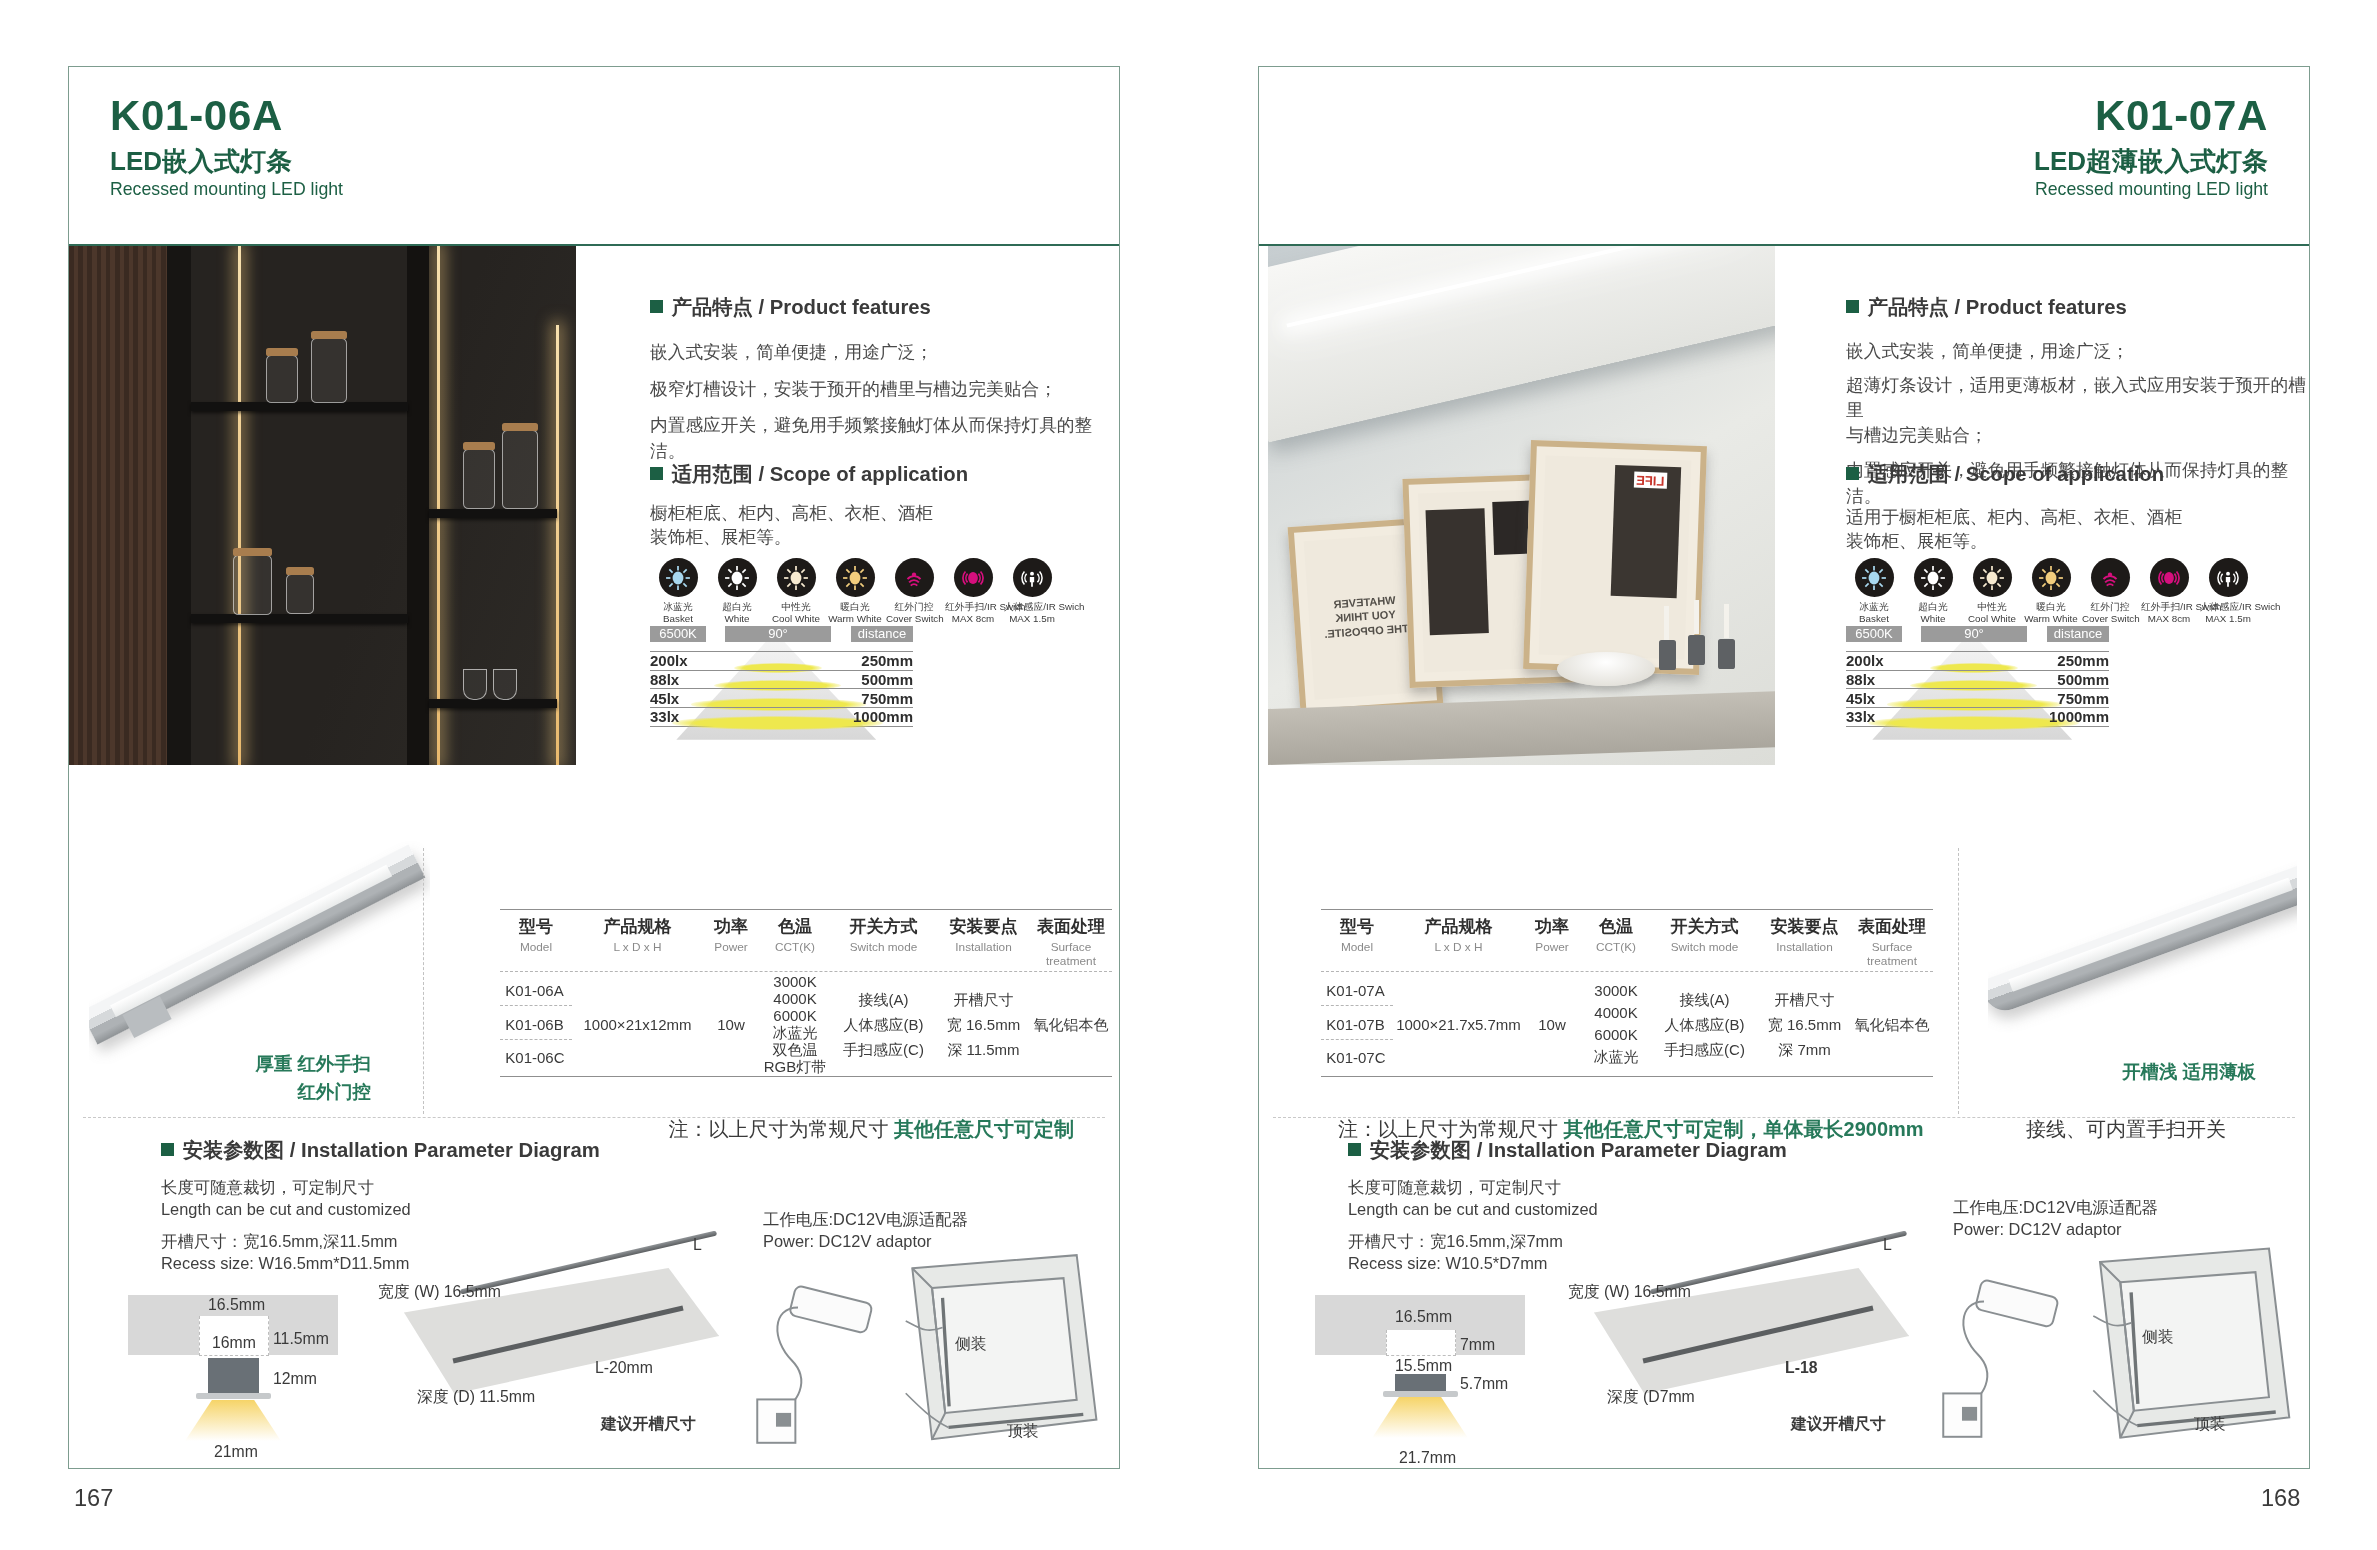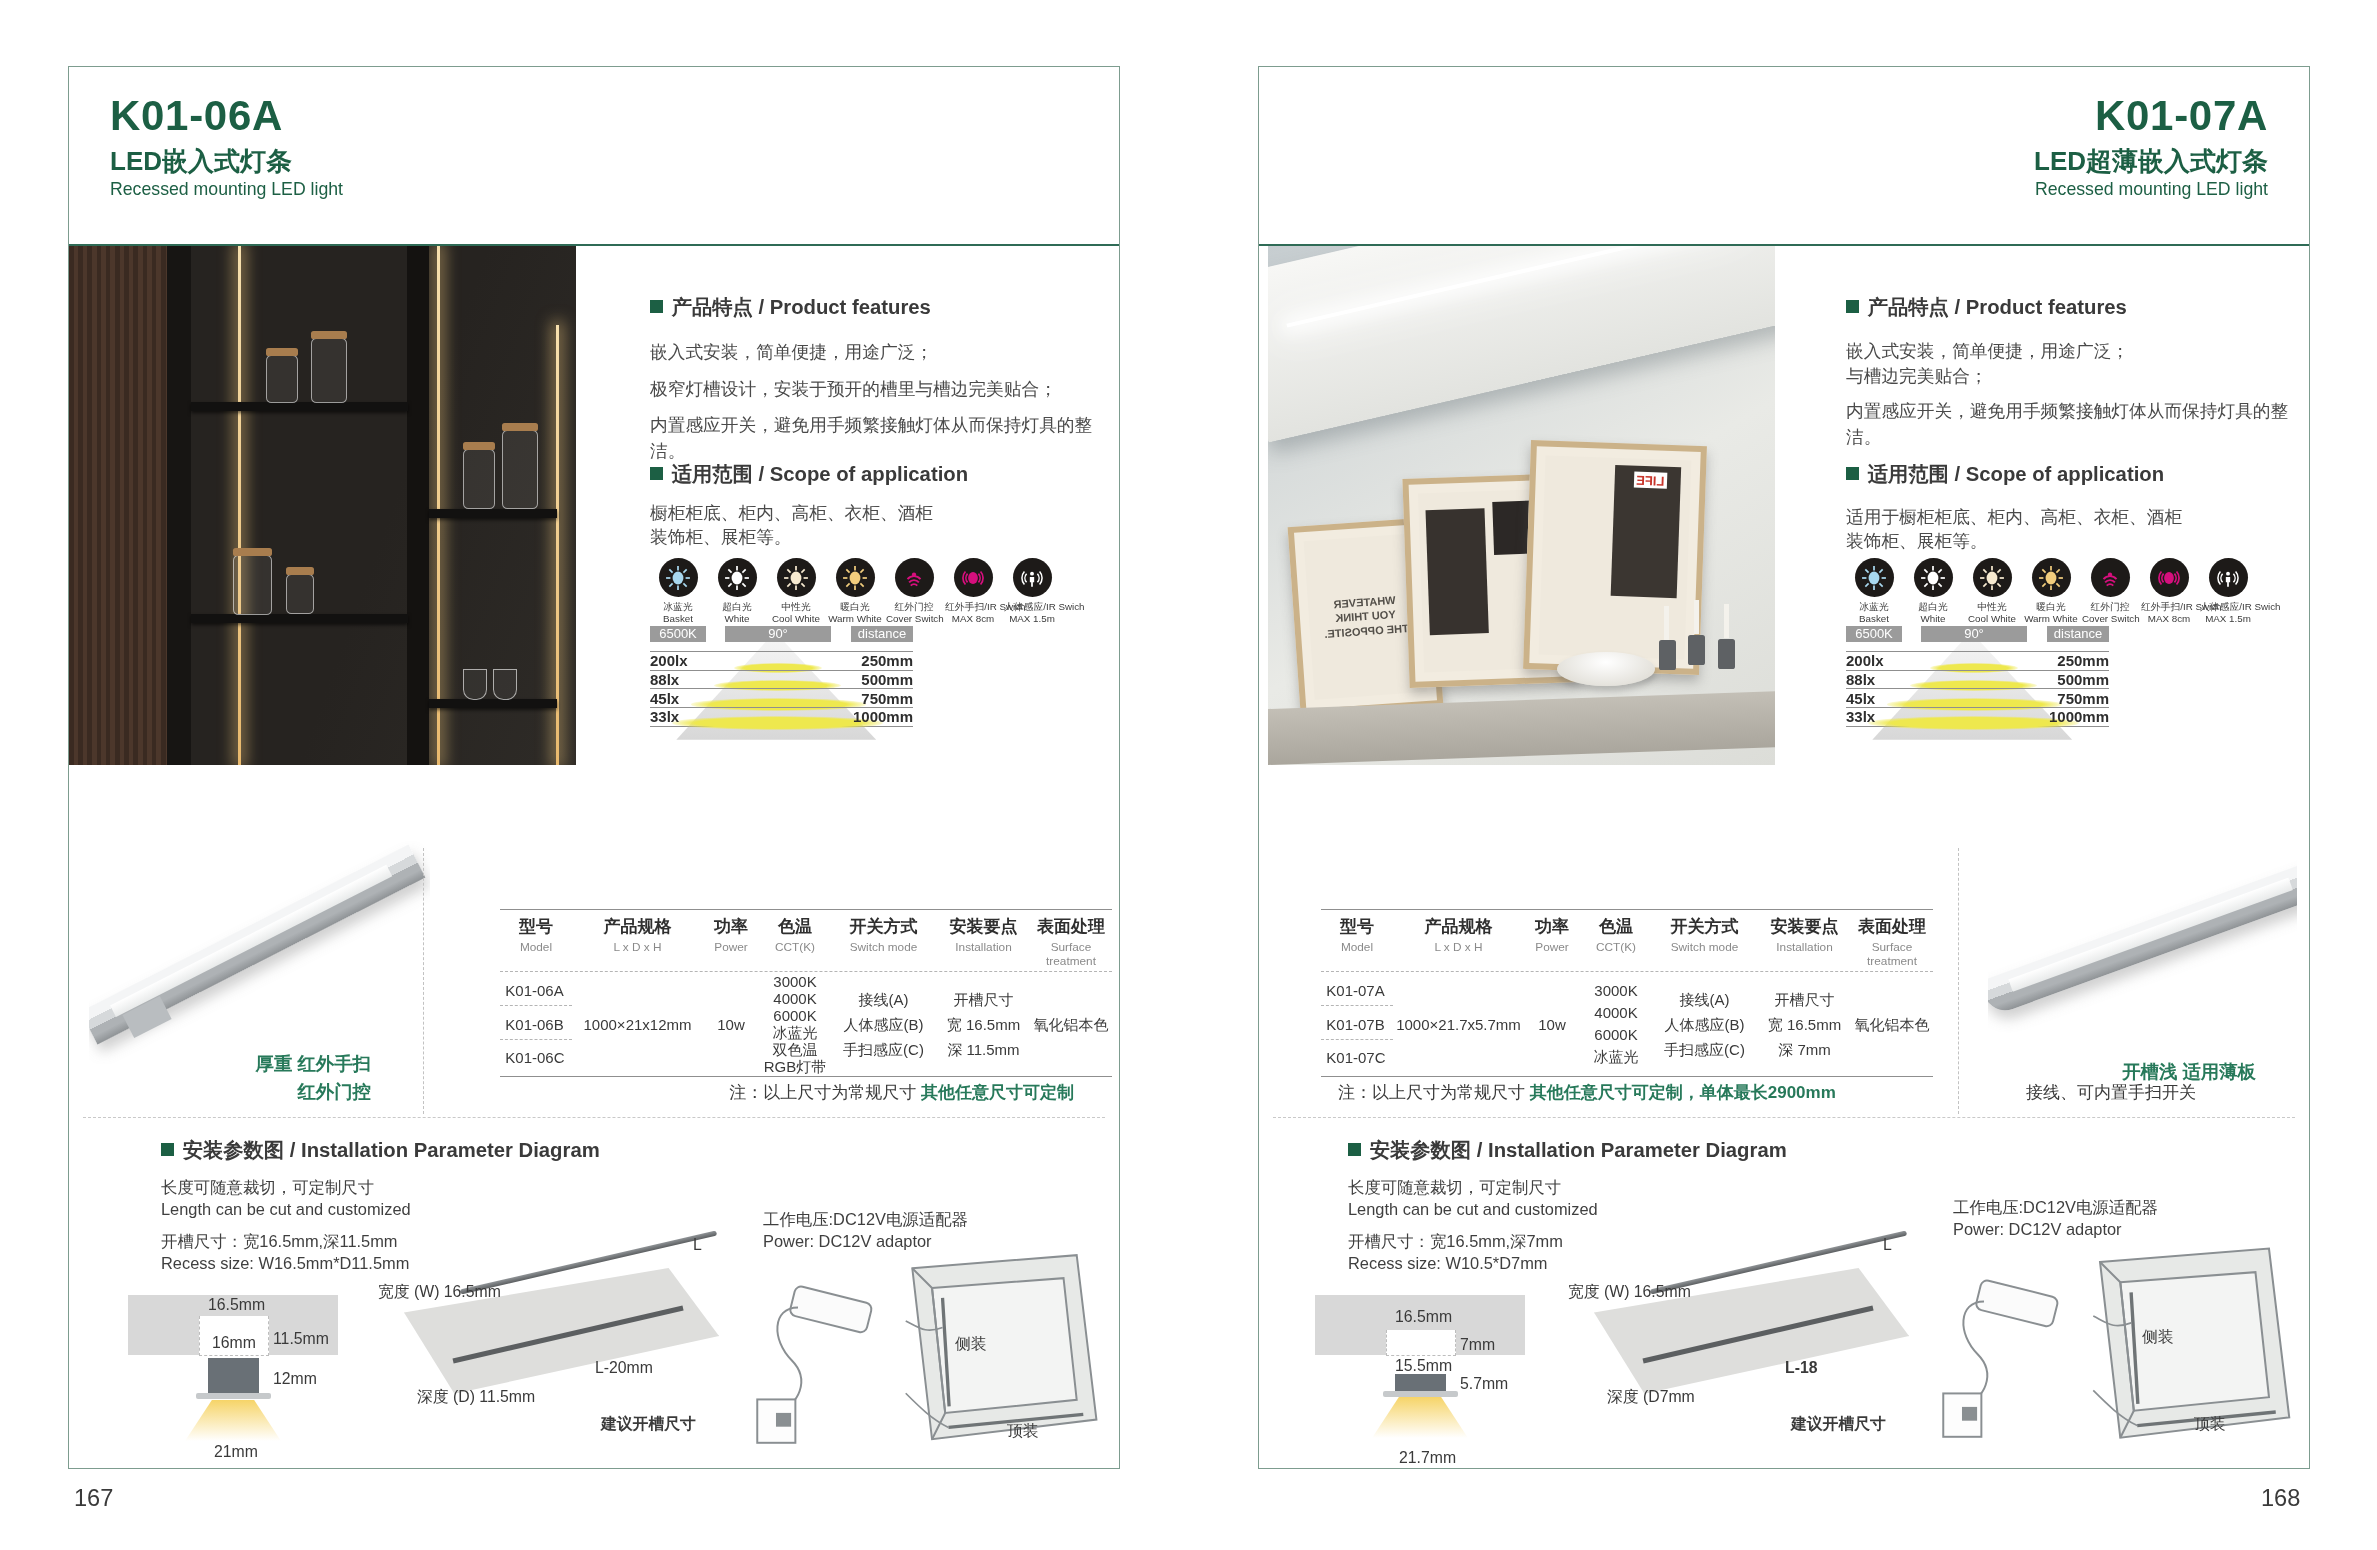--- a/index.html
+++ b/index.html
@@ -68,21 +68,21 @@
   .tbl{position:absolute;width:612px;border-top:1.3px solid #8f8f8f;border-bottom:1.3px solid #8f8f8f;}
   .thead{display:grid;grid-template-columns:72px 131px 56px 72px 105px 95px 80px;border-bottom:0.7px dashed #b5b5b5;padding:5.3px 0 3.9px 0;}
   .th{ text-align:center;}
   .th .zh{font-size:17px;font-weight:bold;color:#2f2f2f;}
   .th .en{font-size:11.8px;color:#8a8a8a;margin-top:1.3px;}
   .tbody{display:grid;grid-template-columns:72px 131px 56px 72px 105px 95px 80px;min-height:104px;}
   .td{display:flex;flex-direction:column;justify-content:center;text-align:center;font-size:15px;color:#3a3a3a;line-height:17.7px;}
   .td.models{justify-content:space-between;padding:3.9px 0;}
   .mi{display:flex;align-items:center;height:29px;padding-left:5.3px;font-size:15px;}
   .mi.dash{border-bottom:0.7px dashed #b5b5b5;}
-  .note{font-size:17px;color:#3a3a3a;}
+  .note{font-size:20px;color:#3a3a3a;margin-top:35px;}
   .gr{color:#27795a;font-weight:bold;}
   .vdash{position:absolute;border-left:1.3px dashed #c2c2c2;}
   .hdash{position:absolute;left:14.4px;right:14.4px;border-top:1.3px dashed #c9c9c9;}
   
   .ins-small{font-size:16.4px;color:#3f3f3f;line-height:22px;}
   .cs-plate{position:absolute;background:#d8d8d8;}
   .cs-notch{position:absolute;background:#ffffff;border:0.7px dashed #bdbdbd;border-top:none;}
   .cs-body{position:absolute;background:#697076;}
   .cs-flange{position:absolute;background:#c6c9cb;border-radius:2px;}
   .cs-light{position:absolute;background:linear-gradient(#f6d468,rgba(246,212,104,0));clip-path:polygon(28% 0,72% 0,100% 100%,0 100%);}
@@ -490,20 +490,21 @@
       <div class="candle" style="left:396px;top:360px;"></div>
       <div class="candle" style="left:426px;top:354px;"></div>
       <div class="candle" style="left:456px;top:358px;"></div>
       <div class="bowl" style="left:289px;top:406px;"></div>
       <div class="sideboard"></div>
     </div>
 
     <div class="abs" style="left:587px;top:226px;">
       <div class="sec-title"><span class="sq"></span><span>产品特点</span><span> / </span><span>Product features</span></div>
       <div class="feat" style="margin-top:17px;">嵌入式安装，简单便捷，用途广泛；</div>
+      <div class="feat" style="margin-top:9.2px;line-height:25px;">超薄灯条设计，适用更薄板材，嵌入式应用安装于预开的槽里</div>
       <div class="feat" style="line-height:25px;">与槽边完美贴合；</div>
       <div class="feat" style="margin-top:9.2px;">内置感应开关，避免用手频繁接触灯体从而保持灯具的整洁。</div>
     </div>
     <div class="abs" style="left:587px;top:393px;">
       <div class="sec-title"><span class="sq"></span><span>适用范围</span><span> / </span><span>Scope of application</span></div>
       <div class="feat" style="margin-top:18px;line-height:23.6px;">适用于橱柜柜底、柜内、高柜、衣柜、酒柜</div>
       <div class="feat" style="line-height:23.6px;">装饰柜、展柜等。</div>
     </div>
 
     <div class="icons" style="left:587px;top:491px;">

